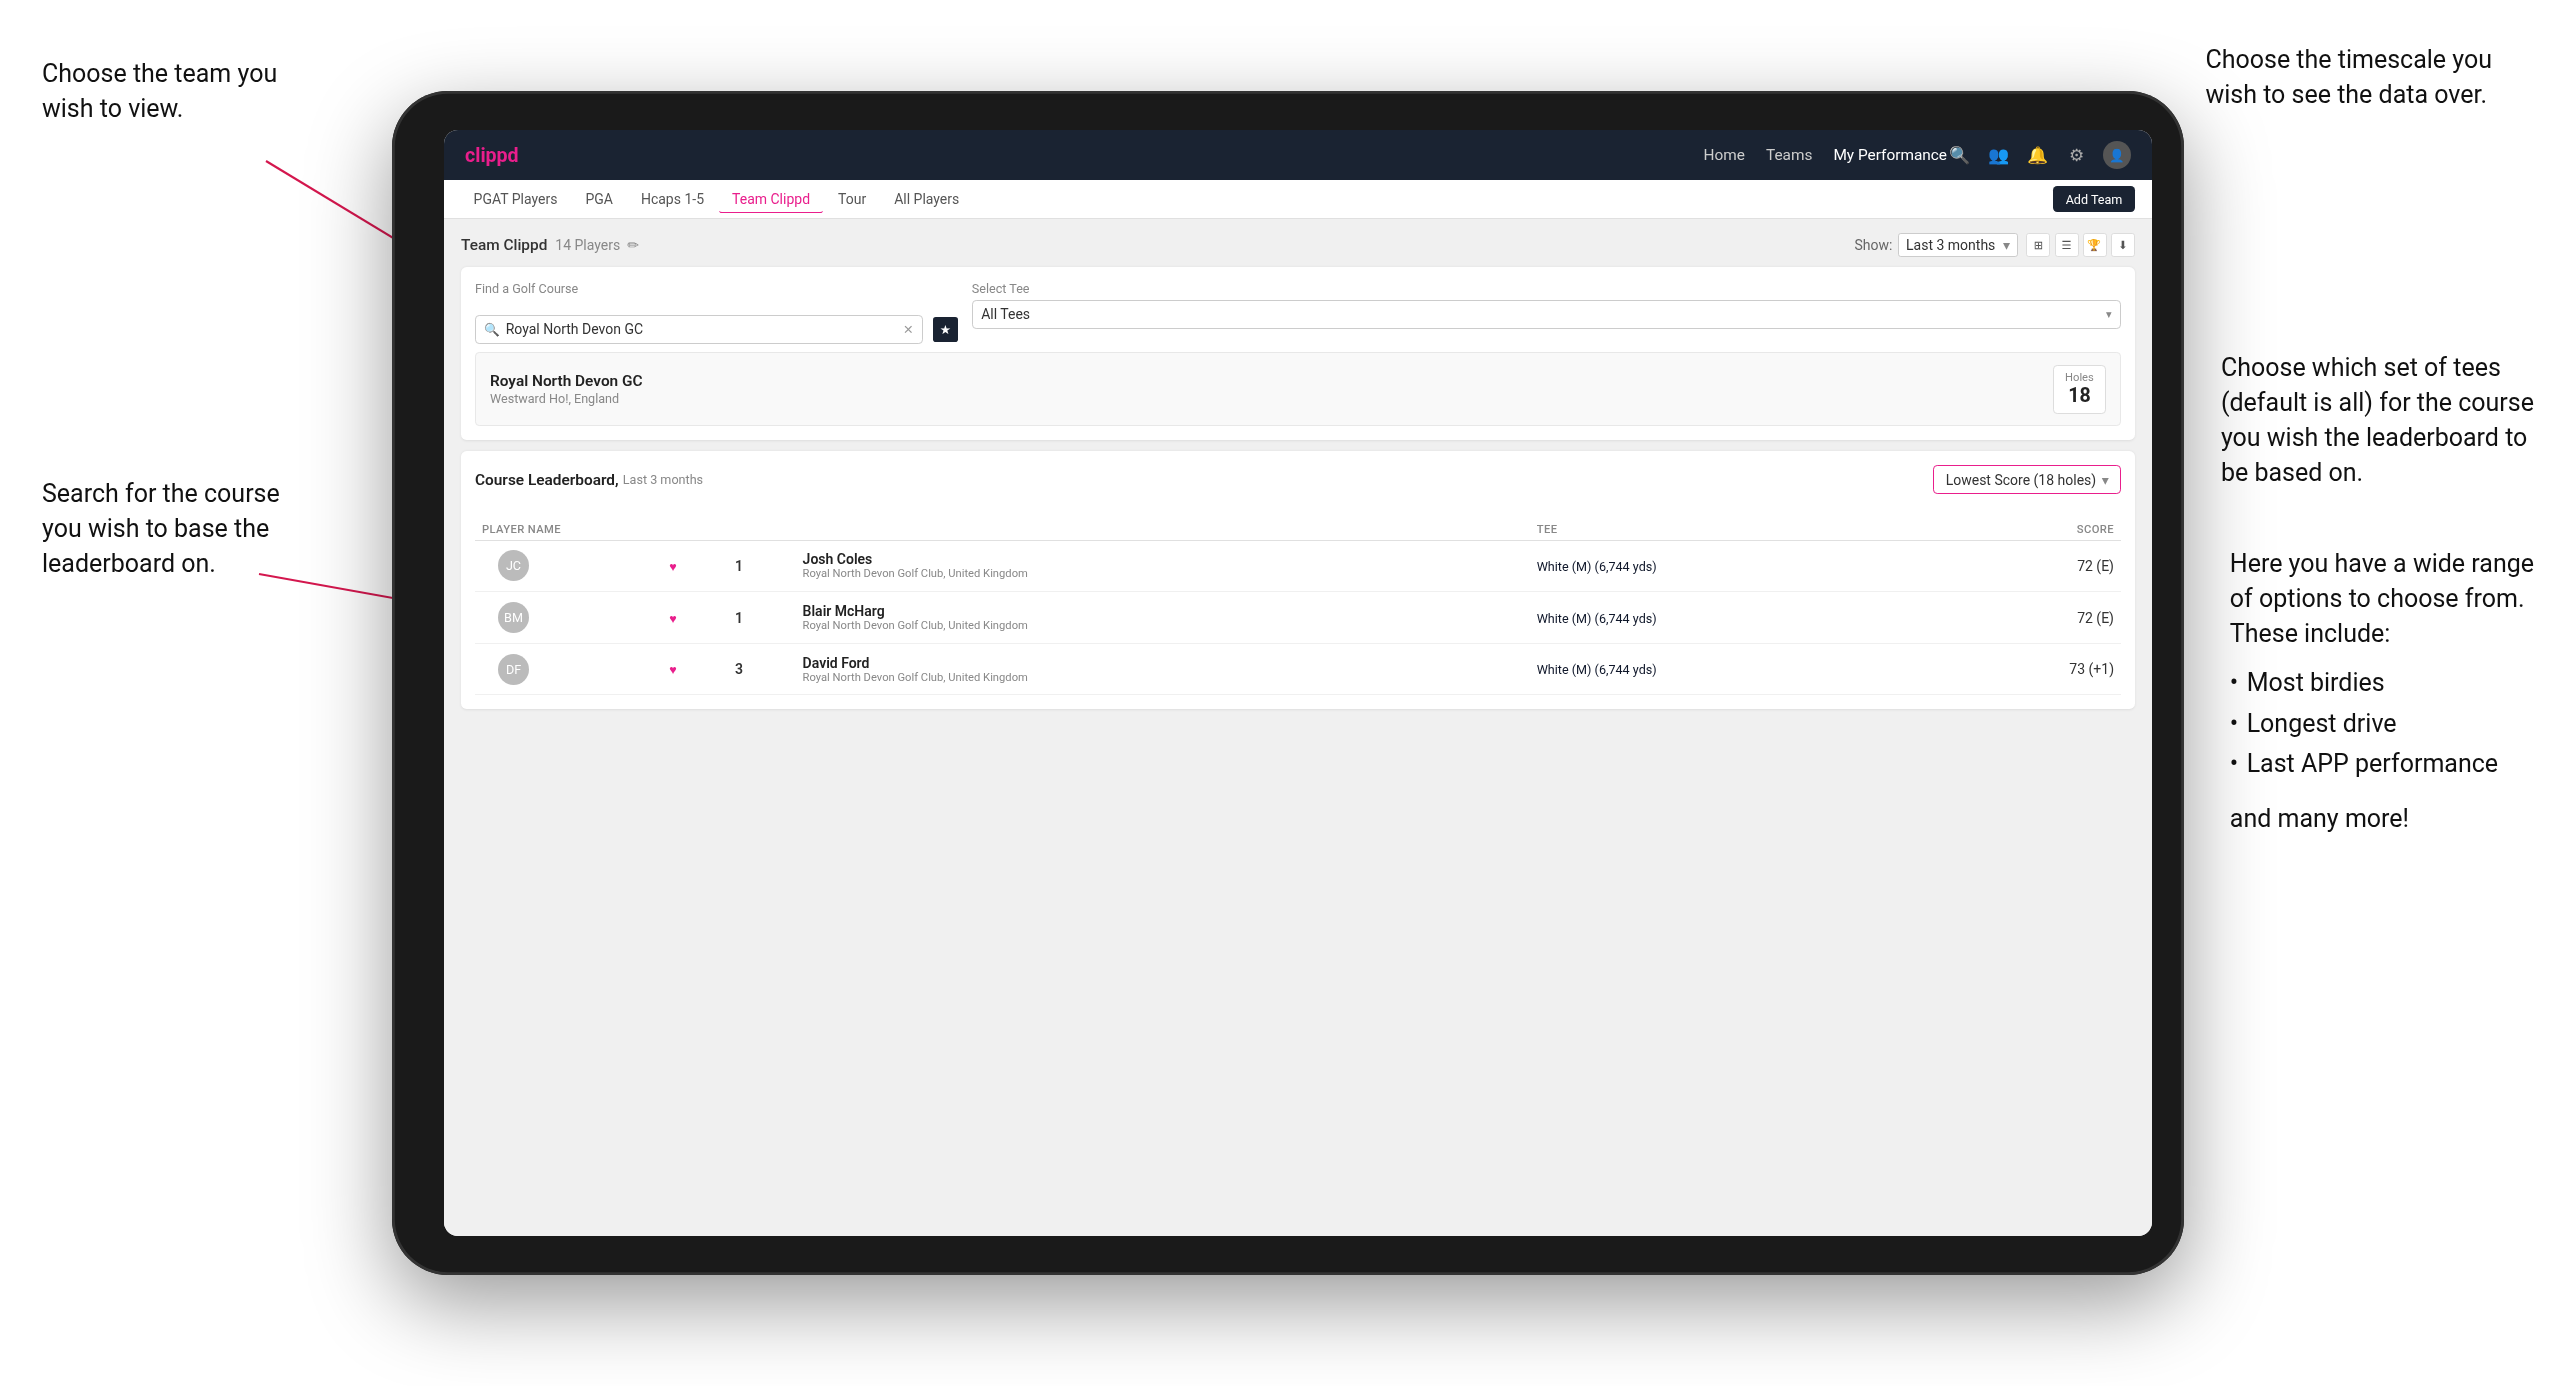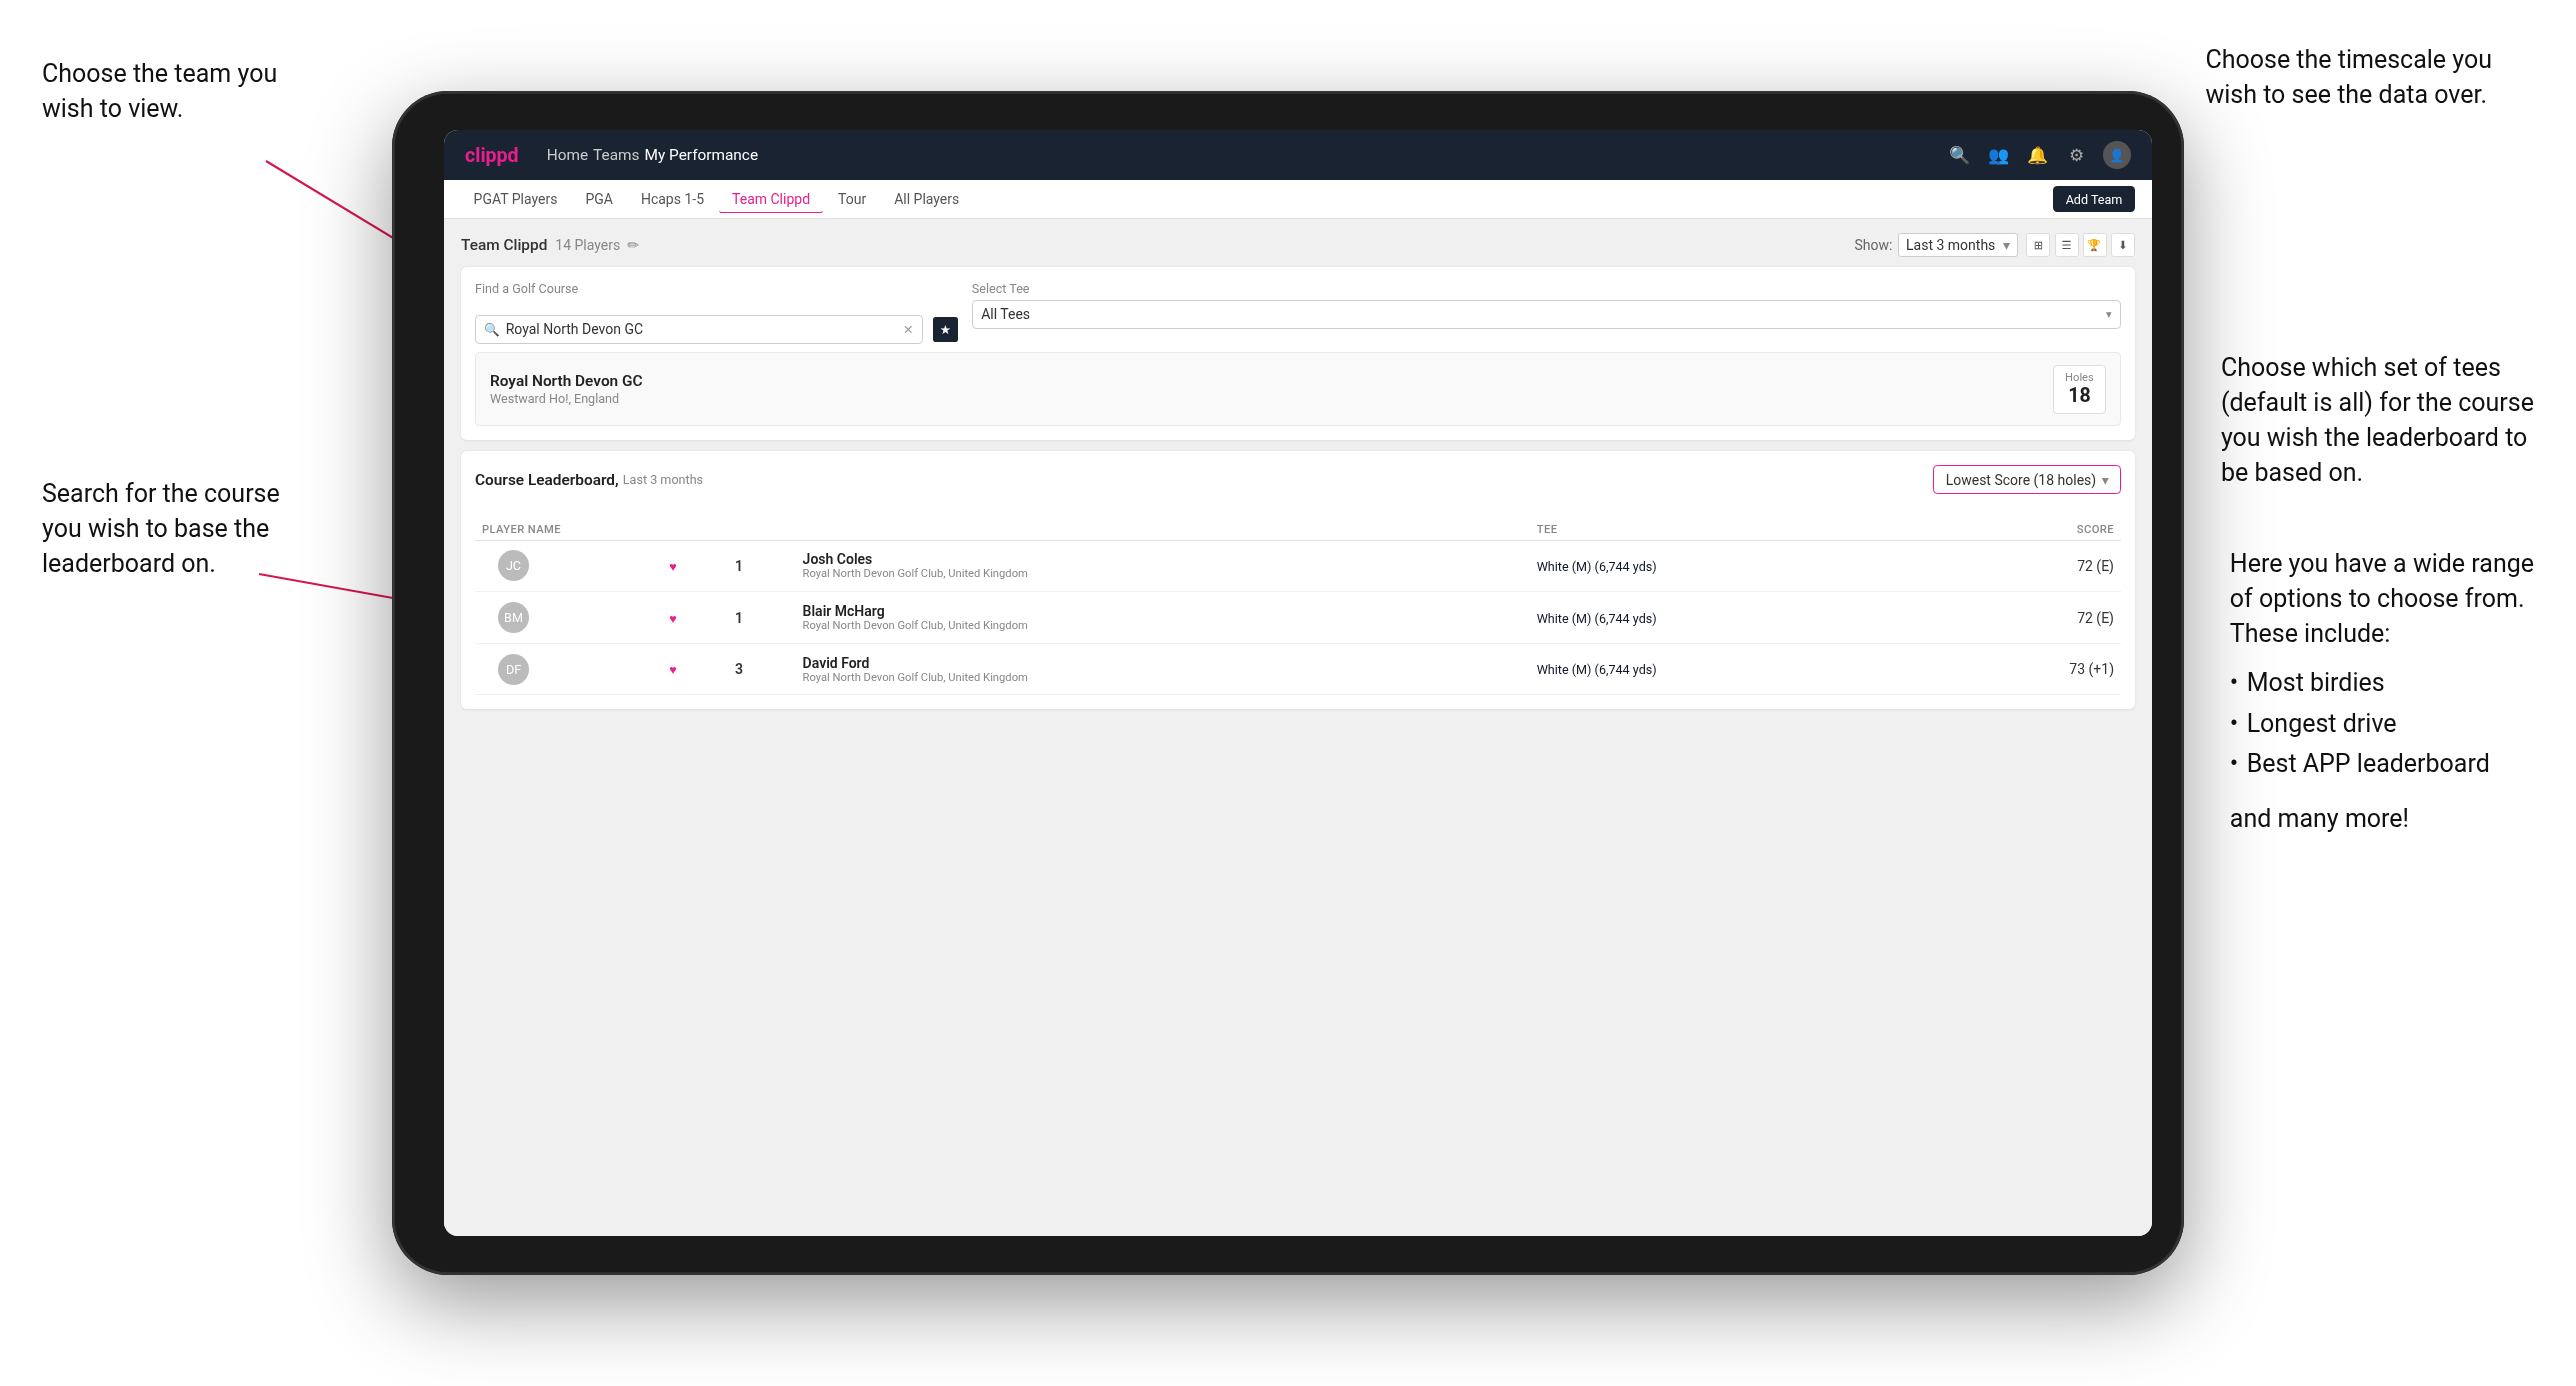--- a/index.html
+++ b/index.html
@@ -100,22 +100,23 @@
 
     .navbar-logo {
       color: #e91e8c;
       font-size: 19.6px;
       font-weight: 700;
       margin-right: 28px;
     }
 
     .navbar-links {
       display: flex;
-      gap: 5px;
+      gap: 21px;
       flex: 1;
+      justify-content: flex-end;
     }
 
     .navbar-link {
       color: #ccc;
       font-size: 15.4px;
       cursor: pointer;
     }
 
     .navbar-link.active {
       color: #fff;
@@ -550,21 +551,21 @@
 <div class="annotation annotation-bottom-right">
   <span>Here you have a wide range<br>of options to choose from.<br>These include:</span>
   <ul class="bullet-list" style="margin-top:11.2px;">
     <li>
         <span>Most birdies</span>
       </li>
     <li>
         <span>Longest drive</span>
       </li>
     <li>
-        <span>Best APP leaderboard</span>
+        <span>Last APP performance</span>
       </li>
   </ul>
   <div style="margin-top:17px; font-size:25px;">
     <span>and many more!</span>
   </div>
 </div>
 
 <svg class="arrows-svg" viewBox="0 0 3680 1980" width="2576" height="1386">
 
   <line x1="380" y1="230" x2="760" y2="460" stroke="#d4174e" stroke-width="3"></line>

